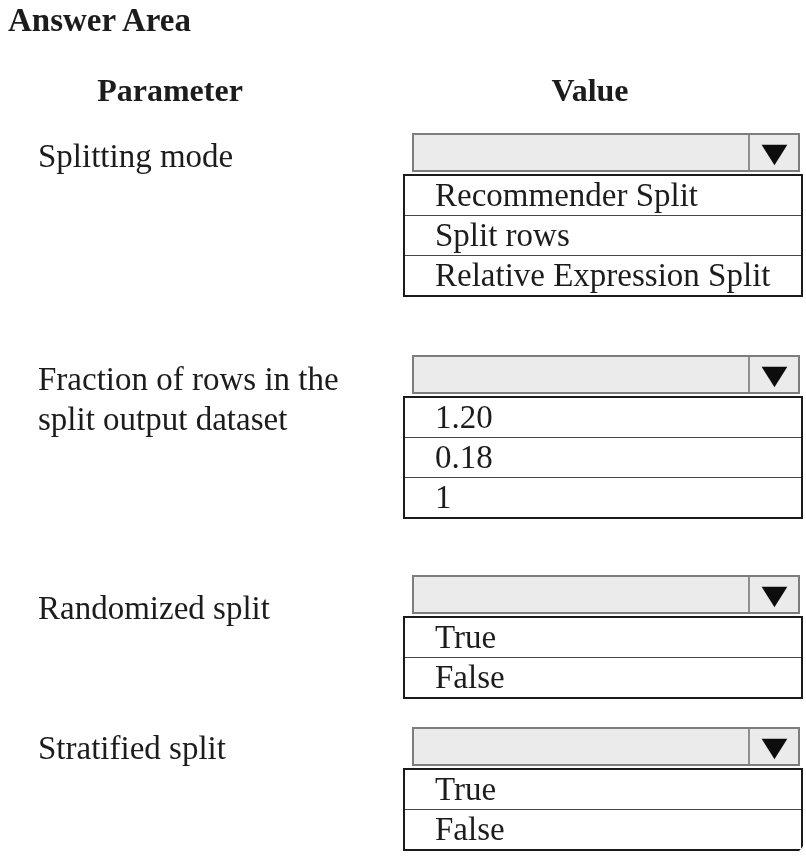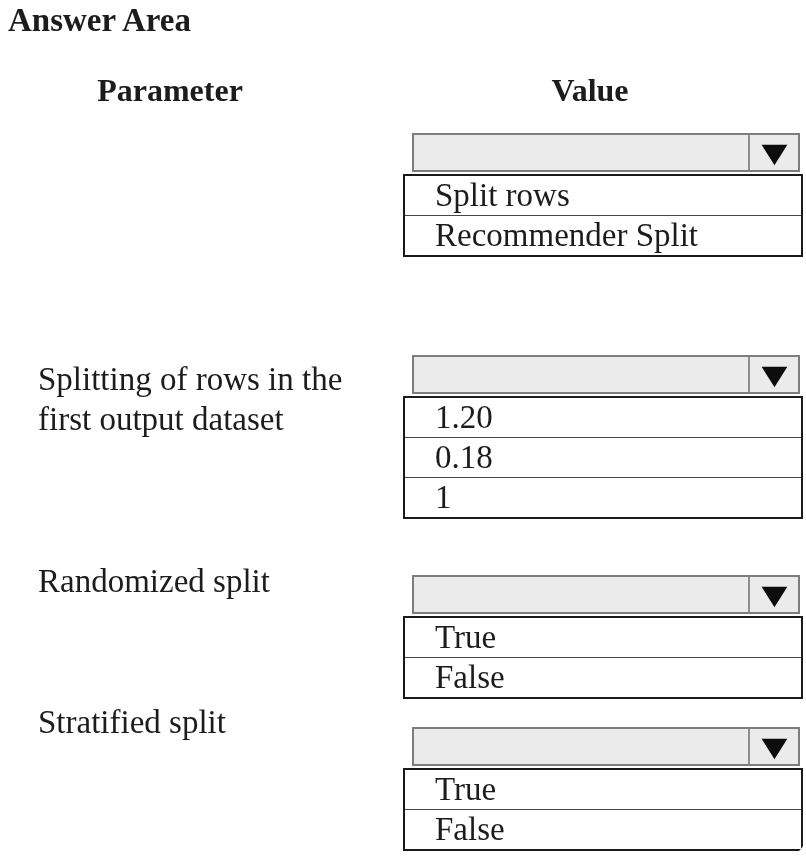--- a/index.html
+++ b/index.html
@@ -101,50 +101,52 @@
 
   
   .l1 { top: 136px; }
   .s1 { top: 133px; }
   .d1 { top: 174px; }
 
   .l2 { top: 359px; }
   .s2 { top: 355px; }
   .d2 { top: 396px; }
 
-  .l3 { top: 561px; }
+  .l3 { top: 588px; }
   .s3 { top: 575px; }
   .d3 { top: 616px; }
 
-  .l4 { top: 702px; }
+  .l4 { top: 728px; }
   .s4 { top: 727px; }
   .d4 { top: 768px; }
 </style>
 </head>
 <body>
 
 <div id="canvas">
 
   <div class="title">Answer Area</div>
 
   <div class="col-header param">Parameter</div>
   <div class="col-header value">Value</div>
 
+  <div class="param-label l1">Splitting mode</div>
   <div class="combo s1">
     <div class="current"></div>
     <div class="arrow-cell">
       <span class="arrow-glyph">▼</span>
     </div>
   </div>
   <div class="listbox d1">
+    <div class="opt">Recommender Split</div>
     <div class="opt">Split rows</div>
-    <div class="opt">Recommender Split</div>
+    <div class="opt">Relative Expression Split</div>
   </div>
 
-  <div class="param-label l2">Splitting of rows in the first output dataset</div>
+  <div class="param-label l2">Fraction of rows in the split output dataset</div>
   <div class="combo s2">
     <div class="current"></div>
     <div class="arrow-cell">
       <span class="arrow-glyph">▼</span>
     </div>
   </div>
   <div class="listbox d2">
     <div class="opt">1.20</div>
     <div class="opt">0.18</div>
     <div class="opt">1</div>

